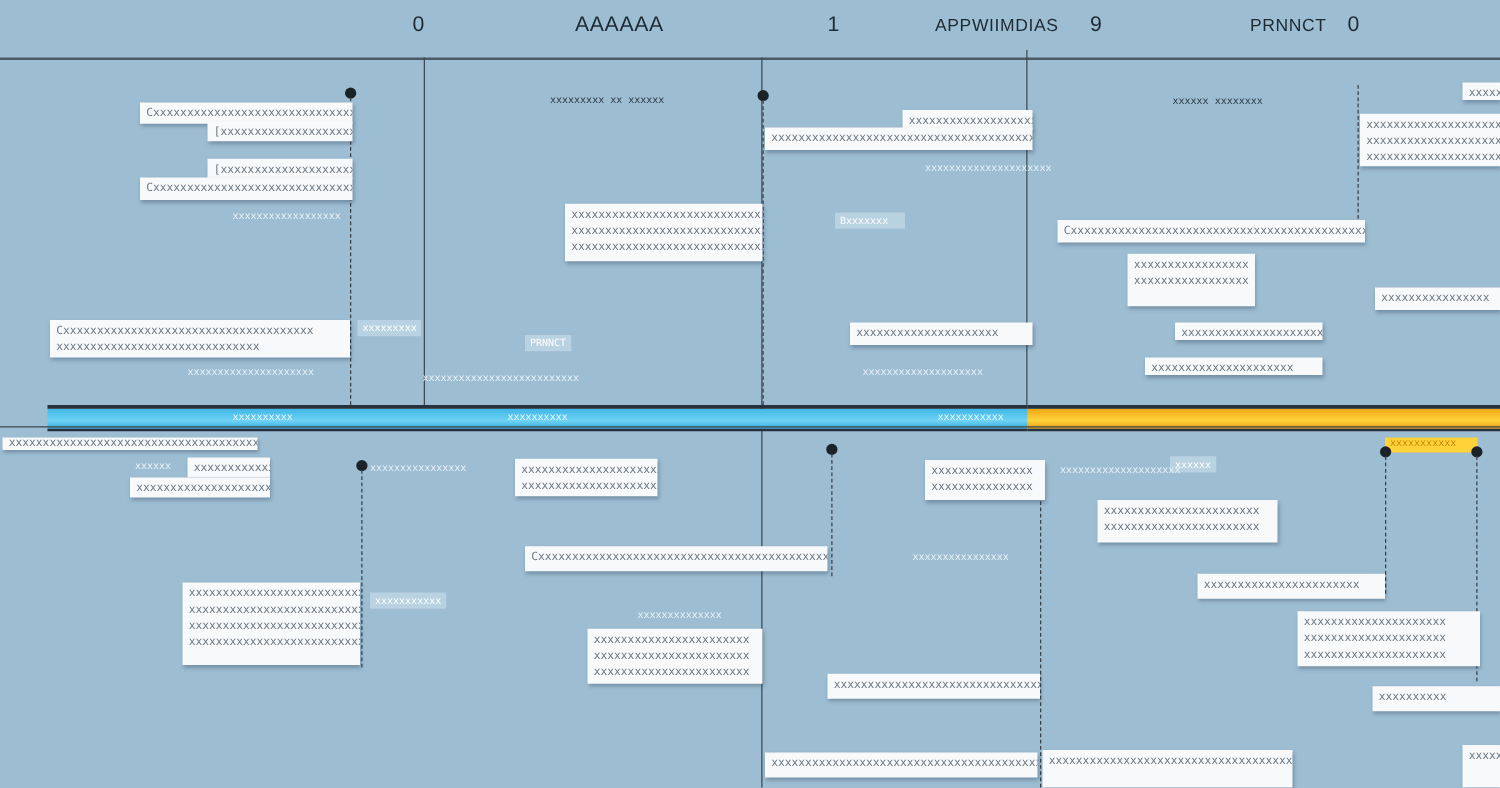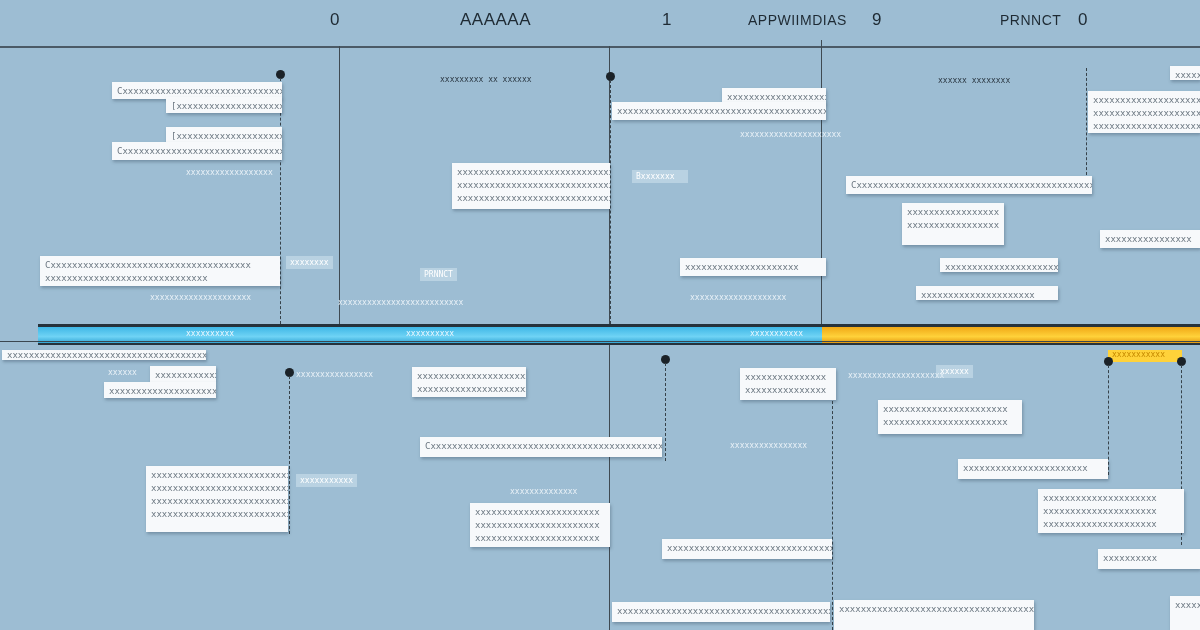--- a/index.html
+++ b/index.html
@@ -66,31 +66,31 @@
     <div>xxxxxxxxxxxxxxxxxxxxxxx</div>
     <div>xxxxxxxxxxxxxxxxxxxxxxx</div>
   </div>
 <div class="card" style="left:902px;top:203px;width:102px;height:42px">
     <div>xxxxxxxxxxxxxxxxx</div>
     <div>xxxxxxxxxxxxxxxxx</div>
   </div>
 <div class="card" style="left:1100px;top:230px;width:100px;height:18px"><span>xxxxxxxxxxxxxxxx</span></div>
 <div class="card" style="left:916px;top:286px;width:142px;height:14px"><span>xxxxxxxxxxxxxxxxxxxxx</span></div>
 <div class="card" style="left:1170px;top:66px;width:30px;height:14px"><span>xxxxxxxxxxxxxxxxxxxxxxxxxx</span></div>
-<div class="ghost" style="left:632px;top:170px;width:48px">Bxxxxxxx</div>
+<div class="ghost" style="left:668px;top:170px;width:48px">Bxxxxxxx</div>
 
 <div class="lbl dark" style="left:440px;top:75px">xxxxxxxxx xx xxxxxx</div>
 <div class="lbl dark" style="left:938px;top:76px">xxxxxx xxxxxxxx</div>
 <div class="lbl" style="left:186px;top:168px">xxxxxxxxxxxxxxxxxx</div>
 <div class="lbl" style="left:150px;top:293px">xxxxxxxxxxxxxxxxxxxxx</div>
 <div class="lbl" style="left:690px;top:293px">xxxxxxxxxxxxxxxxxxxx</div>
 <div class="lbl" style="left:338px;top:298px">xxxxxxxxxxxxxxxxxxxxxxxxxx</div>
 <div class="lbl" style="left:740px;top:130px">xxxxxxxxxxxxxxxxxxxxx</div>
 <div class="ghost" style="left:420px;top:268px">PRNNCT</div>
-<div class="ghost" style="left:286px;top:256px">xxxxxxxx</div>
+<div class="ghost" style="left:286px;top:256px">xxxxxxxxx</div>
 
 <div class="band band-blue">
   <span class="band-lbl" style="left:148px">xxxxxxxxxx</span>
   <span class="band-lbl" style="left:368px">xxxxxxxxxx</span>
   <span class="band-lbl" style="left:712px">xxxxxxxxxxx</span>
 </div>
 <div class="band band-yellow"></div>
 <div class="midline"></div>
 
 <div class="dot" style="left:285px;top:368px"></div>

